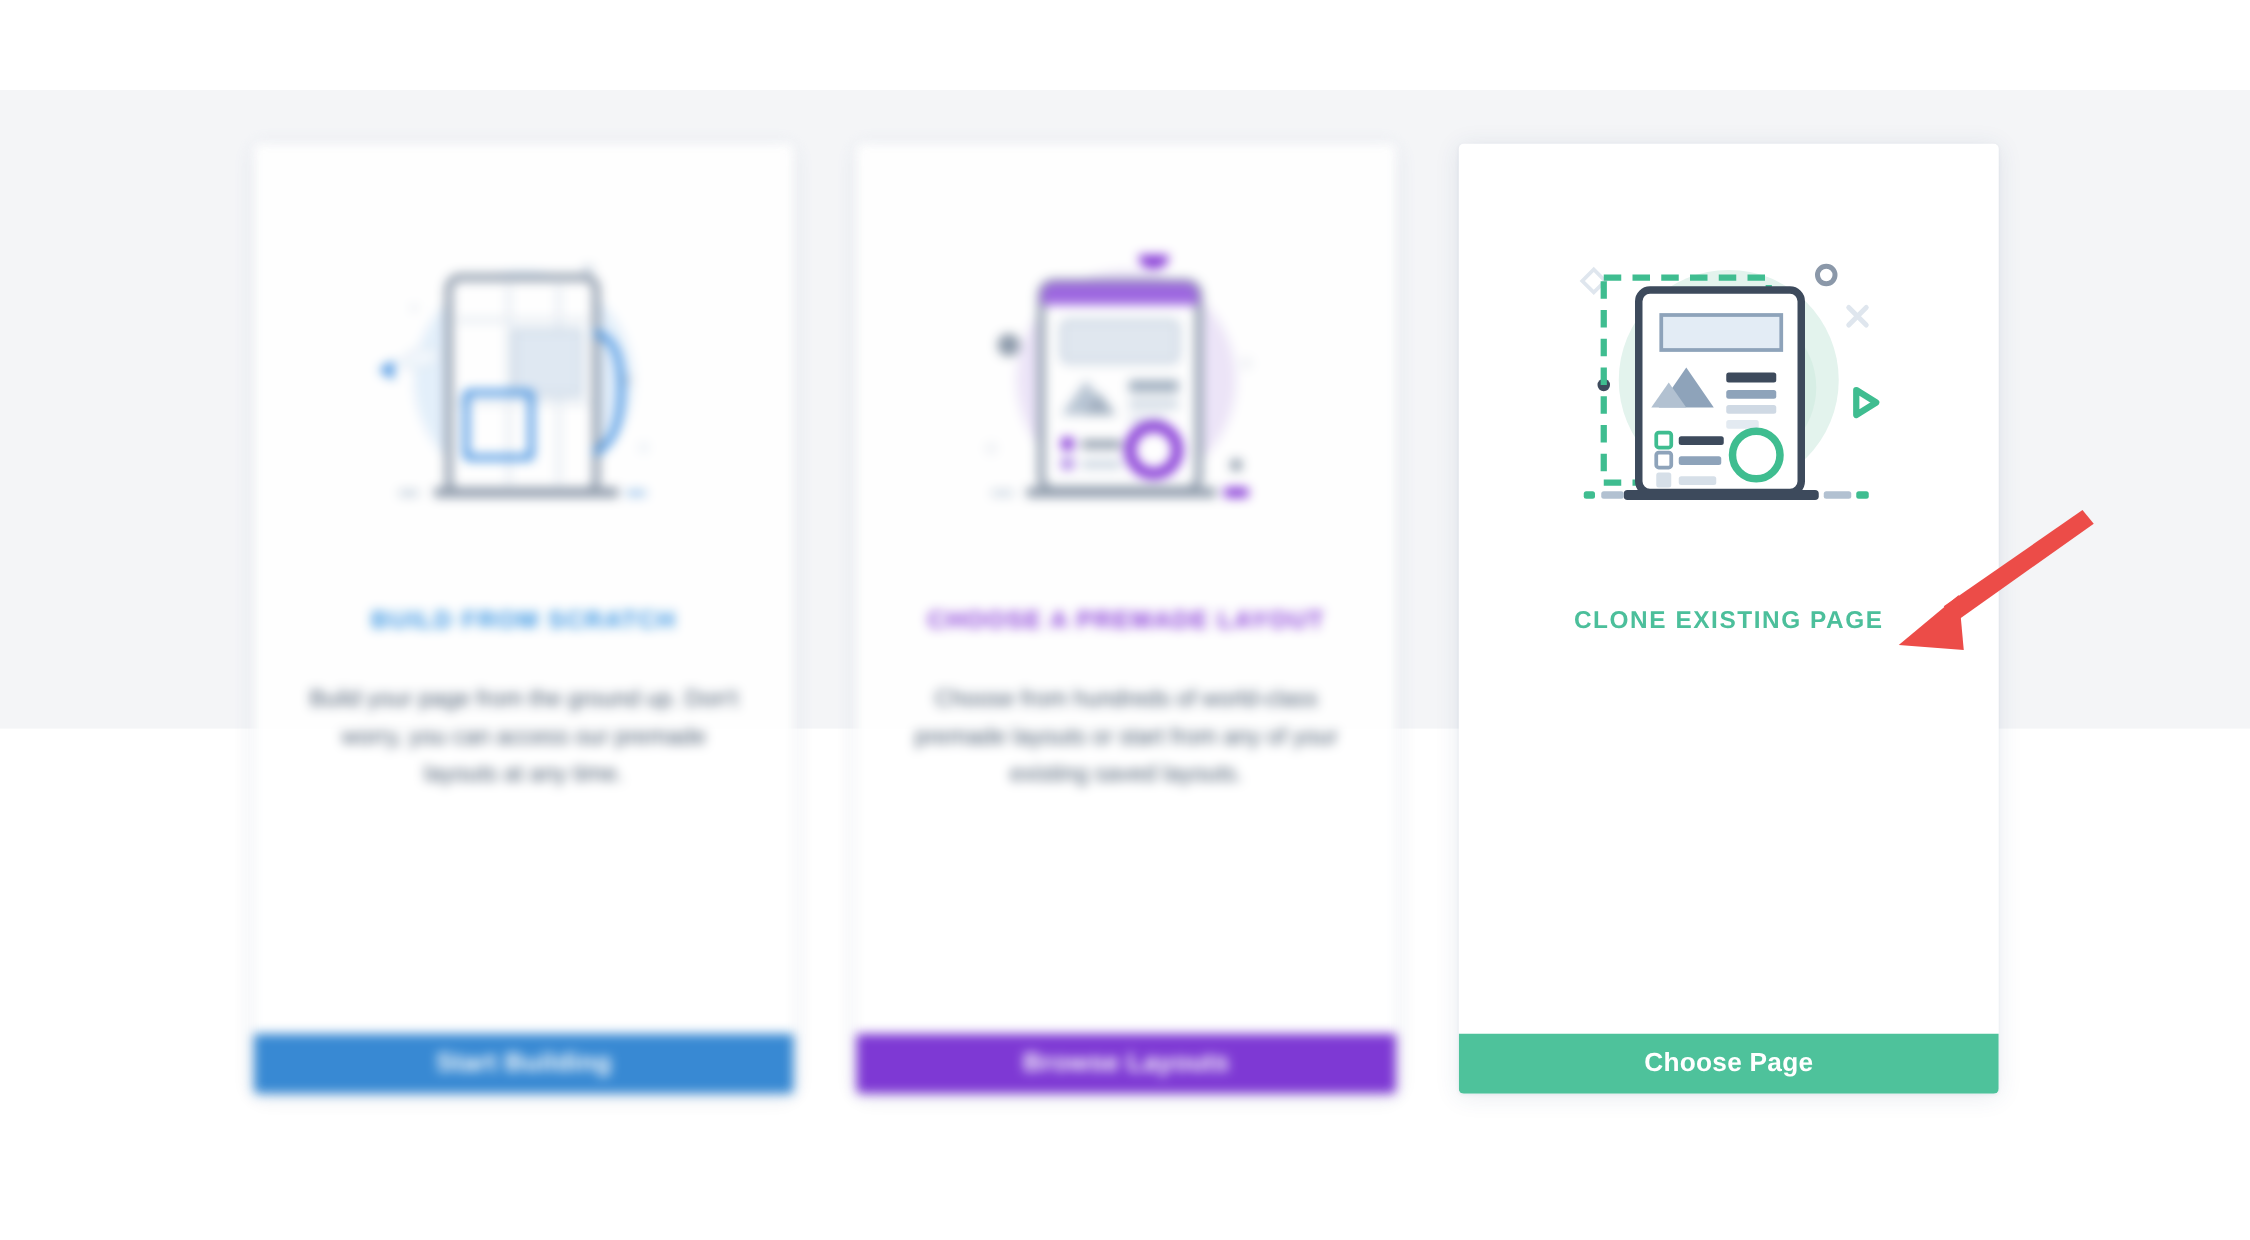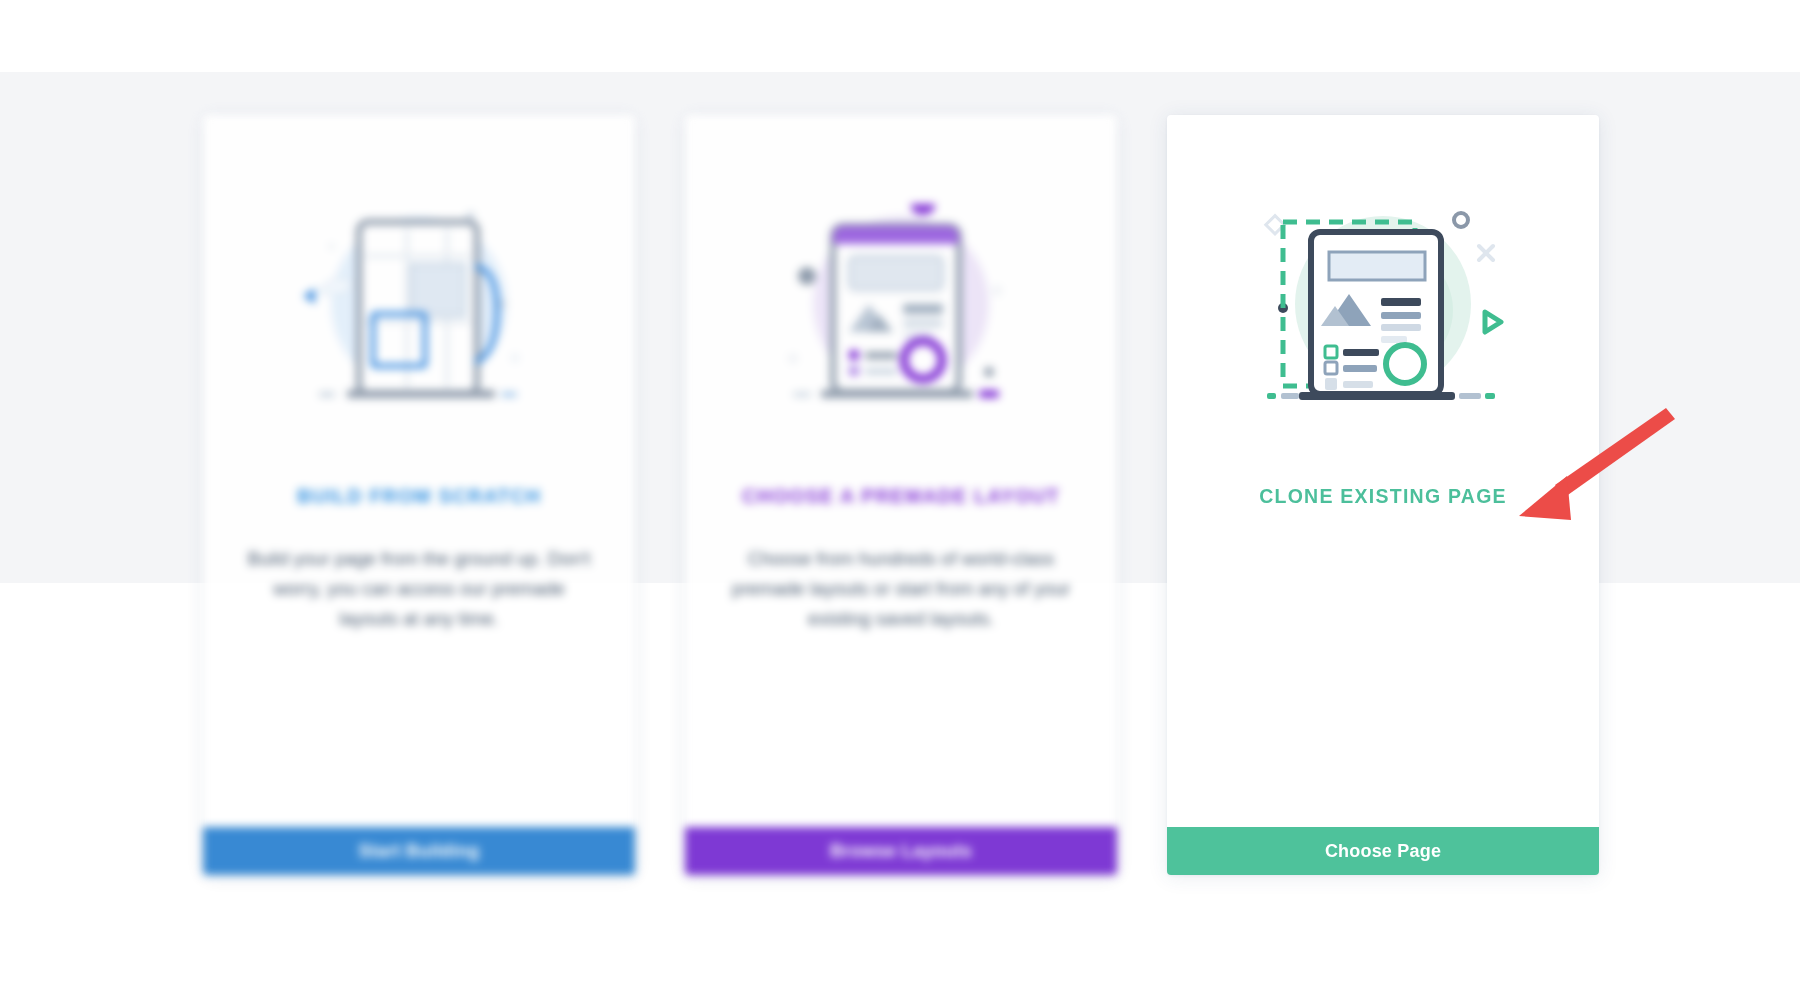--- a/index.html
+++ b/index.html
@@ -80,21 +80,21 @@
     line-height: 1.62;
     color: #44566c;
     text-align: center;
     max-width: 360px;
   }
   .card-cta {
     flex: 0 0 auto;
     height: 48px;
     display: flex; align-items: center; justify-content: center;
     color: #ffffff;
-    font-size: 18px;
+    font-size: 21px;
     font-weight: bold;
     letter-spacing: 0.2px;
     cursor: pointer;
     user-select: none;
   }
   .cta-blue   { background: #3286d2; }
   .cta-purple { background: #7a33d3; }
   .cta-green  { background: #4ec29b; }
 
   

